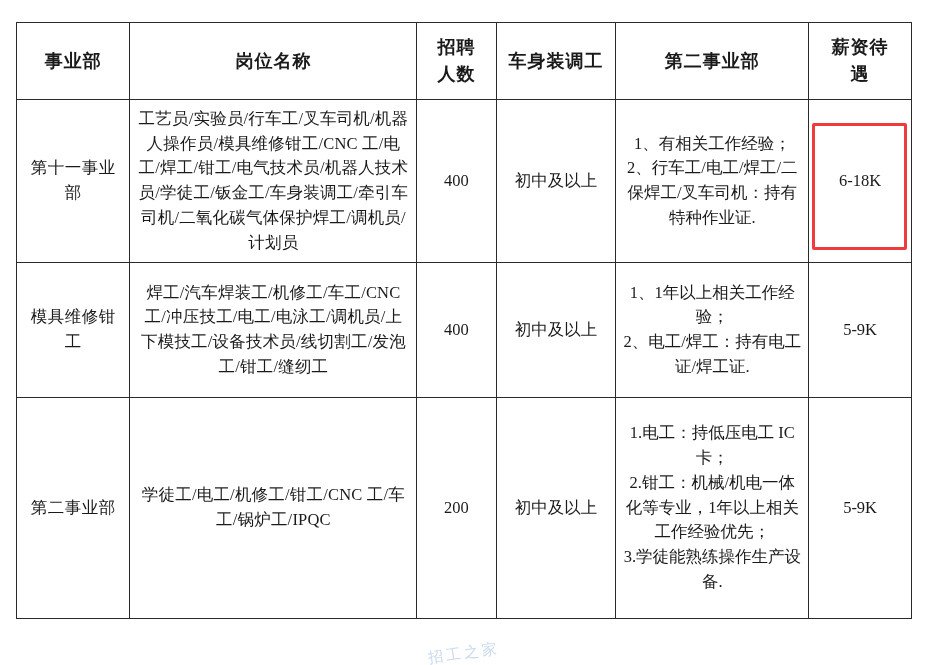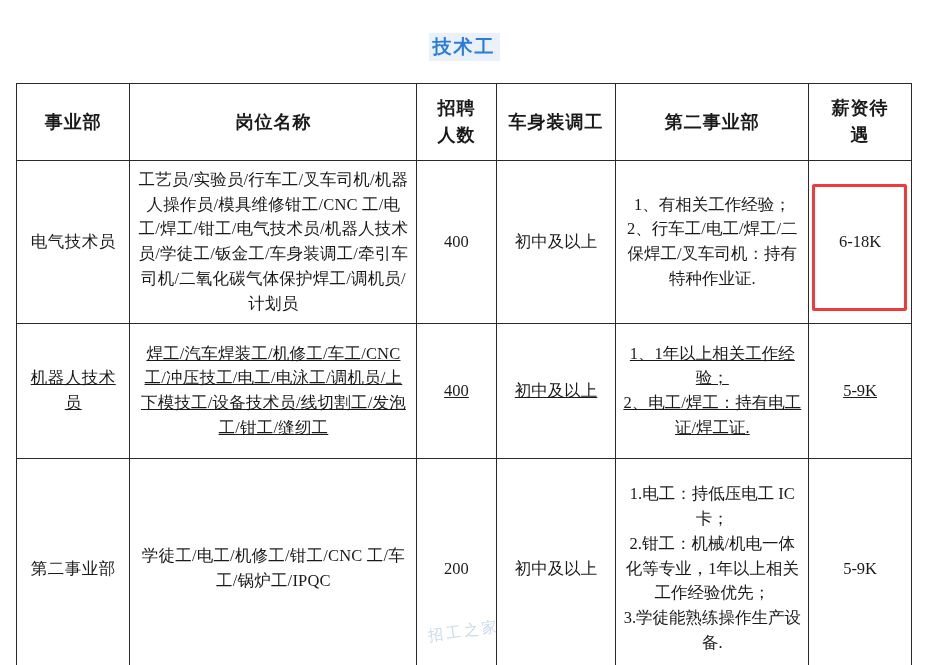--- a/index.html
+++ b/index.html
@@ -88,21 +88,21 @@
   td.cell-req {
     font-size: 16.5px;
     line-height: 1.62;
     padding: 7px 7px;
   }
   td.cell-salary {
     font-size: 16.5px;
     position: relative;
   }
   .row-1 td { height: 152px; margin-top: 24px; }
-  .row-2 td { height: 124px; text-decoration: underline; }
+  .row-2 td { height: 124px; }
   .row-3 td { height: 210px; }
 
   
   .redbox {
     position: absolute;
     border: 3px solid #ef3b3b;
     box-sizing: border-box;
     pointer-events: none;
     border-radius: 2px;
   }
@@ -116,23 +116,20 @@
     letter-spacing: 3px;
     white-space: nowrap;
     user-select: none;
   }
 </style>
 </head>
 <body>
 
 <div class="page">
 
-  <div class="doc-title">
-    <span class="title-inner">技术工</span>
-  </div>
 
   <div class="table-wrap">
     <table class="job-table">
       <colgroup>
         <col class="col-dept">
         <col class="col-title">
         <col class="col-count">
         <col class="col-edu">
         <col class="col-req">
         <col class="col-salary">
@@ -148,29 +145,29 @@
           <th>车身装调工</th>
           <th>第二事业部</th>
           <th>
             <div>薪资待</div>
             <div>遇</div>
           </th>
         </tr>
       </thead>
       <tbody>
         <tr class="row-1">
-          <td class="cell-dept">电气技术员</td>
+          <td class="cell-dept">第十一事业部</td>
           <td class="cell-title">工艺员/实验员/行车工/叉车司机/机器人操作员/模具维修钳工/CNC 工/电工/焊工/钳工/电气技术员/机器人技术员/学徒工/钣金工/车身装调工/牵引车司机/二氧化碳气体保护焊工/调机员/计划员</td>
           <td class="cell-count">400</td>
           <td class="cell-edu">初中及以上</td>
           <td class="cell-req">1、有相关工作经验；<br>2、行车工/电工/焊工/二保焊工/叉车司机：持有特种作业证.</td>
           <td class="cell-salary" id="salary-cell-1">6-18K</td>
         </tr>
         <tr class="row-2">
-          <td class="cell-dept">机器人技术员</td>
+          <td class="cell-dept">模具维修钳工</td>
           <td class="cell-title">焊工/汽车焊装工/机修工/车工/CNC 工/冲压技工/电工/电泳工/调机员/上下模技工/设备技术员/线切割工/发泡工/钳工/缝纫工</td>
           <td class="cell-count">400</td>
           <td class="cell-edu">初中及以上</td>
           <td class="cell-req">1、1年以上相关工作经验；<br>2、电工/焊工：持有电工证/焊工证.</td>
           <td class="cell-salary">5-9K</td>
         </tr>
         <tr class="row-3">
           <td class="cell-dept">第二事业部</td>
           <td class="cell-title">学徒工/电工/机修工/钳工/CNC 工/车工/锅炉工/IPQC</td>
           <td class="cell-count">200</td>

